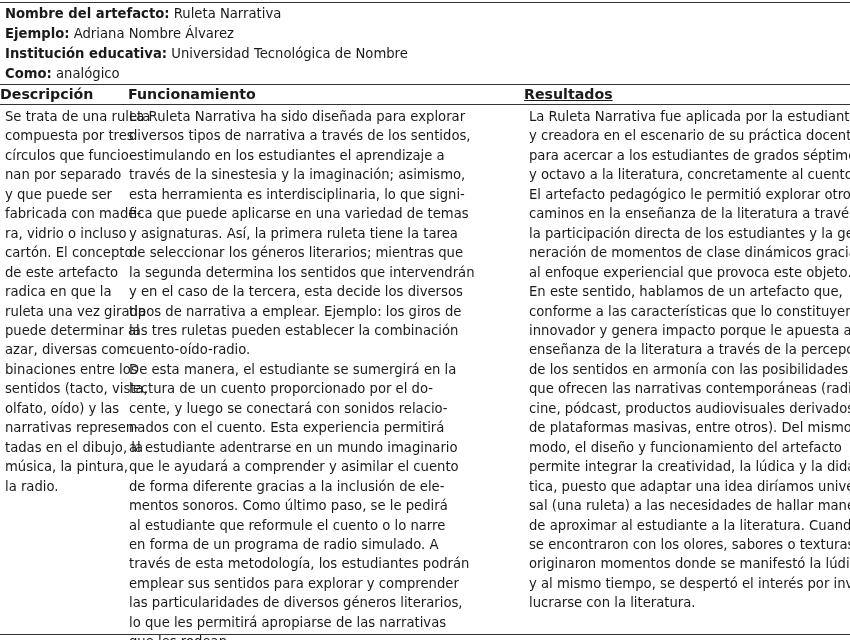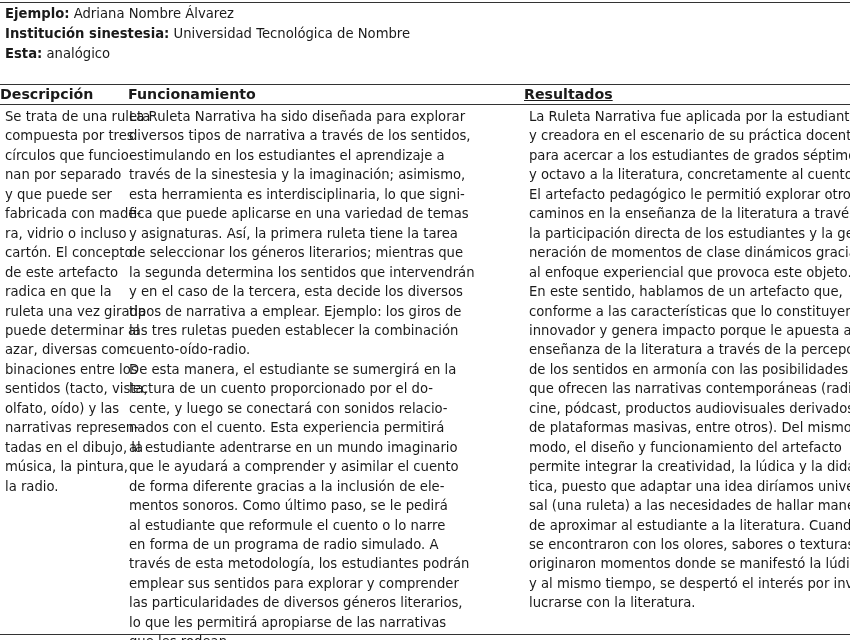--- a/index.html
+++ b/index.html
@@ -23,23 +23,24 @@
   .h3 { left: 524px; width: 326px; text-decoration: underline; }
   .ln { display: block; white-space: nowrap; }
 </style>
 </head>
 <body>
 
 <div class="doc">
   <div class="rule" style="top:2px"></div>
 
   <div class="meta">
+    <div class="line"><b>Nombre del artefacto:</b><span> Ruleta Narrativa</span></div>
     <div class="line"><b>Ejemplo:</b><span> Adriana Nombre Álvarez</span></div>
-    <div class="line"><b>Institución sinestesia:</b><span> Universidad Tecnológica de Nombre</span></div>
-    <div class="line"><b>Esta:</b><span> analógico</span></div>
+    <div class="line"><b>Institución educativa:</b><span> Universidad Tecnológica de Nombre</span></div>
+    <div class="line"><b>Como:</b><span> analógico</span></div>
   </div>
 
   <div class="rule" style="top:84px"></div>
   <div class="head h1">Descripción</div>
   <div class="head h2">Funcionamiento</div>
   <div class="head h3">Resultados</div>
   <div class="rule" style="top:104px"></div>
 
   <div class="col c1"><span class="ln">Se trata de una ruleta</span><span class="ln">compuesta por tres</span><span class="ln">círculos que funcio-</span><span class="ln">nan por separado</span><span class="ln">y que puede ser</span><span class="ln">fabricada con made-</span><span class="ln">ra, vidrio o incluso</span><span class="ln">cartón. El concepto</span><span class="ln">de este artefacto</span><span class="ln">radica en que la</span><span class="ln">ruleta una vez girada</span><span class="ln">puede determinar al</span><span class="ln">azar, diversas com-</span><span class="ln">binaciones entre los</span><span class="ln">sentidos (tacto, vista,</span><span class="ln">olfato, oído) y las</span><span class="ln">narrativas represen-</span><span class="ln">tadas en el dibujo, la</span><span class="ln">música, la pintura,</span><span class="ln">la radio.</span></div>
   <div class="col c2"><span class="ln">La Ruleta Narrativa ha sido diseñada para explorar</span><span class="ln">diversos tipos de narrativa a través de los sentidos,</span><span class="ln">estimulando en los estudiantes el aprendizaje a</span><span class="ln">través de la sinestesia y la imaginación; asimismo,</span><span class="ln">esta herramienta es interdisciplinaria, lo que signi-</span><span class="ln">fica que puede aplicarse en una variedad de temas</span><span class="ln">y asignaturas. Así, la primera ruleta tiene la tarea</span><span class="ln">de seleccionar los géneros literarios; mientras que</span><span class="ln">la segunda determina los sentidos que intervendrán</span><span class="ln">y en el caso de la tercera, esta decide los diversos</span><span class="ln">tipos de narrativa a emplear. Ejemplo: los giros de</span><span class="ln">las tres ruletas pueden establecer la combinación</span><span class="ln">cuento-oído-radio.</span><span class="ln">De esta manera, el estudiante se sumergirá en la</span><span class="ln">lectura de un cuento proporcionado por el do-</span><span class="ln">cente, y luego se conectará con sonidos relacio-</span><span class="ln">nados con el cuento. Esta experiencia permitirá</span><span class="ln">al estudiante adentrarse en un mundo imaginario</span><span class="ln">que le ayudará a comprender y asimilar el cuento</span><span class="ln">de forma diferente gracias a la inclusión de ele-</span><span class="ln">mentos sonoros. Como último paso, se le pedirá</span><span class="ln">al estudiante que reformule el cuento o lo narre</span><span class="ln">en forma de un programa de radio simulado. A</span><span class="ln">través de esta metodología, los estudiantes podrán</span><span class="ln">emplear sus sentidos para explorar y comprender</span><span class="ln">las particularidades de diversos géneros literarios,</span><span class="ln">lo que les permitirá apropiarse de las narrativas</span><span class="ln">que les rodean.</span></div>

